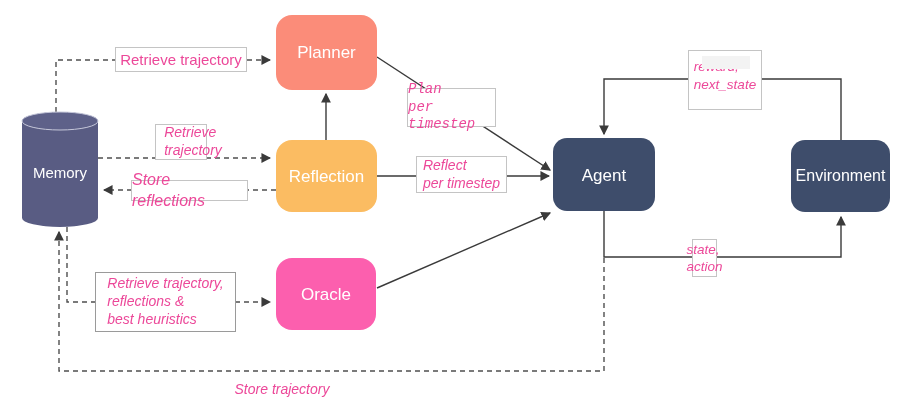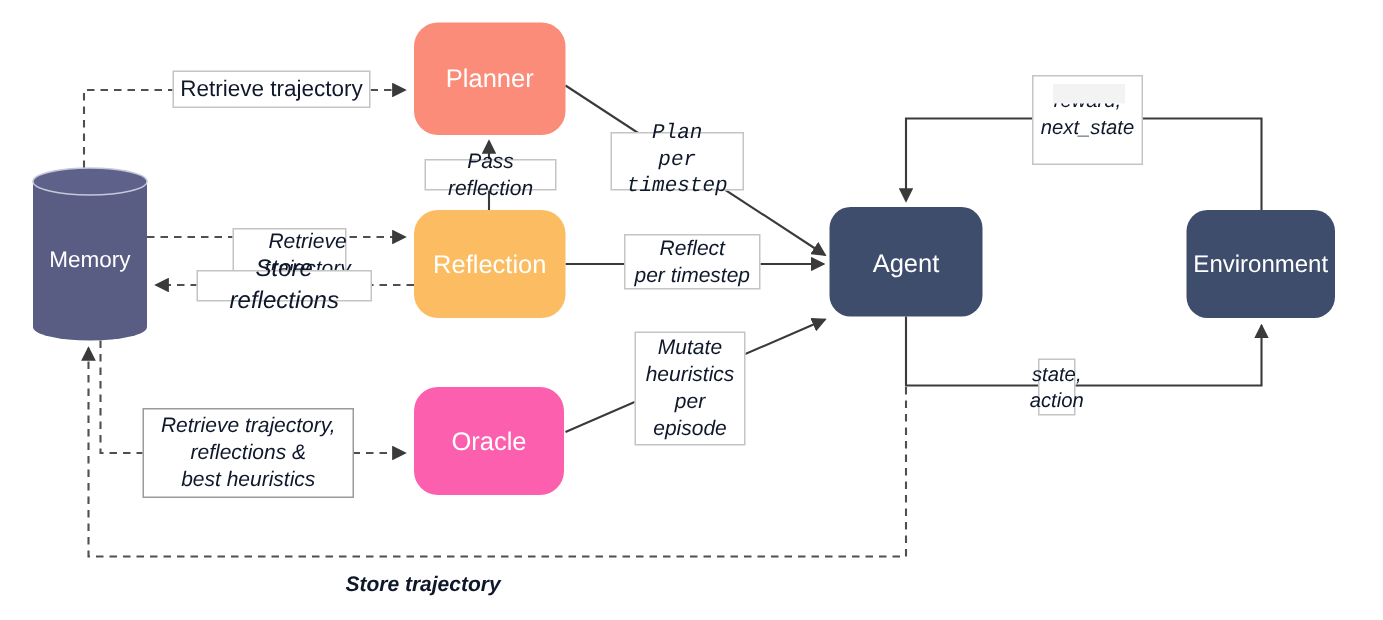--- a/index.html
+++ b/index.html
@@ -3,25 +3,25 @@
 <meta charset="utf-8">
 <style>
   html,body{margin:0;padding:0;background:#ffffff;}
   #stage{
     position:relative;width:922px;height:413px;background:#ffffff;overflow:hidden;
     font-family:"Liberation Sans", sans-serif;
   }
   #wires{position:absolute;left:0;top:0;z-index:1;}
   .edge-label{
     position:absolute;z-index:2;display:flex;align-items:center;justify-content:center;
-    text-align:center;white-space:pre-line;background:#ffffff;color:#0f172a;
+    white-space:pre-line;background:#ffffff;color:#ec4899;
     border:1px solid #c4c4c4;font-style:italic;font-size:14px;line-height:1.28;
     box-sizing:border-box;
   }
-  .edge-label.no-border{border:none;background:transparent;font-weight:bold;}
+  .edge-label.no-border{border:none;background:transparent;}
   .edge-label.upright{font-style:normal;font-size:15px;}
   .edge-label.darker{border-color:#9a9a9a;}
   .edge-label.bottom-align{flex-direction:column;justify-content:flex-end;padding-bottom:16px;margin-left:12px;}
   .smudge{position:absolute;left:13px;top:5px;width:48px;height:13px;background:#f3f3f3;}
   .node-text{fill:#ffffff;text-anchor:middle;font-family:"Liberation Sans",sans-serif;}
 </style>
 </head>
 <body>
 
 <div id="stage">
@@ -73,41 +73,36 @@
     </g>
 
     <g>
       <rect x="791" y="140" width="99" height="72" rx="14" fill="#3E4D6B"></rect>
       <text x="840.5" y="181" font-size="16" class="node-text">Environment</text>
     </g>
   </svg>
 
   <div class="edge-label upright" style="left:115px;top:47px;width:132px;height:25px;">Retrieve trajectory</div>
 
-  <div class="edge-label" style="left:283px;top:106px;width:88px;height:21px;">Pass reflection</div>
 
-  <div class="edge-label" style="left:155px;top:152px;width:76px;height:36px;padding-left:24px;">Retrieve
+  <div class="edge-label" style="left:155px;top:124px;width:52px;height:36px;padding-left:24px;">Retrieve
 trajectory</div>
 
   <div class="edge-label" style="left:131px;top:180px;width:117px;height:21px;font-size:16px;">Store reflections</div>
 
   <div class="edge-label darker" style="left:95px;top:272px;width:141px;height:60px;">Retrieve trajectory,
 reflections &amp;
 best heuristics</div>
 
   <div class="edge-label" style="left:407px;top:88px;width:89px;height:39px;font-family:Liberation Mono, monospace;">Plan
 per timestep</div>
 
   <div class="edge-label" style="left:416px;top:156px;width:91px;height:37px;">Reflect
 per timestep</div>
 
-  <div class="edge-label" style="left:423px;top:221px;width:74px;height:76px;">Mutate
-heuristics
-per
-episode</div>
 
   <div class="edge-label bottom-align" style="left:676px;top:50px;width:74px;height:60px;font-size:13.5px;">
     <span class="smudge"></span>
     <span>reward,
 next_state</span>
   </div>
 
   <div class="edge-label" style="left:692px;top:239px;width:25px;height:38px;font-size:13.5px;">state,
 action</div>
 

